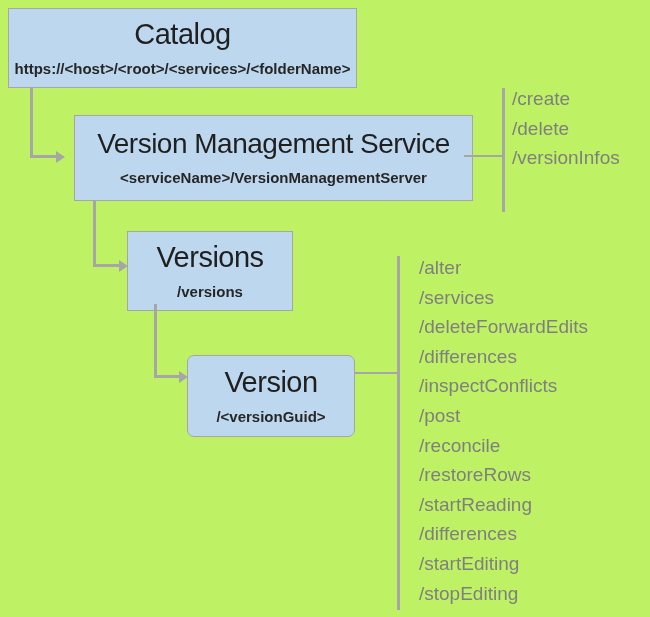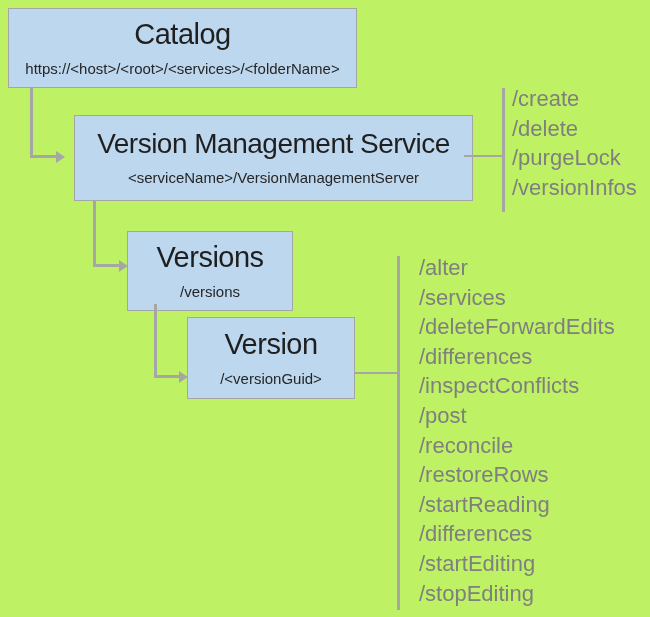--- a/index.html
+++ b/index.html
@@ -28,31 +28,31 @@
   }
   .node-title {
     color: #1f1f1f;
     font-size: 29px;
     line-height: 1.15;
     letter-spacing: -0.5px;
   }
   .node-subtitle {
     color: #262626;
     font-size: 15px;
-    font-weight: 400;
+    font-weight: 700;
     line-height: 1.3;
     margin-top: 8px;
     text-align: right;
   }
 
   .node-catalog  { left: 8px;   top: 8px;   width: 349px; height: 80px; }
   .node-vms      { left: 74px;  top: 115px; width: 399px; height: 86px; }
   .node-vms .node-title { font-size: 28px; }
   .node-versions { left: 127px; top: 231px; width: 166px; height: 80px; }
-  .node-version  { left: 187px; top: 317px; width: 168px; height: 82px; }
+  .node-version  { left: 187px; top: 355px; width: 168px; height: 82px; border-radius: 7px; }
 
   
   .seg { position: absolute; background: #a6a6a6; }
 
   .c1-v { left: 30px;  top: 88px;  width: 3px;  height: 70px; }
   .c1-h { left: 30px;  top: 155px; width: 27px; height: 3px; }
   .c2-v { left: 93px;  top: 200px; width: 3px;  height: 67px; }
   .c2-h { left: 93px;  top: 264px; width: 27px; height: 3px; }
   .c3-v { left: 154px; top: 304px; width: 3px;  height: 74px; }
   .c3-h { left: 154px; top: 375px; width: 26px; height: 3px; }
@@ -71,21 +71,21 @@
   .link-ops1 { left: 464px; top: 155px; width: 39px; height: 2px; }
   .link-ops2 { left: 355px; top: 372px; width: 43px; height: 2px; }
 
   .bar-ops1 { left: 502px; top: 88px;  width: 3px; height: 124px; }
   .bar-ops2 { left: 397px; top: 256px; width: 3px; height: 354px; }
 
   
   .ops-list {
     position: absolute;
     color: #7f7f7f;
-    font-size: 22px;
+    font-size: 19px;
     white-space: nowrap;
   }
   .ops-list-1 { left: 512px; top: 84px;  }
   .ops-list-1 .op { line-height: 29.5px; }
   .ops-list-2 { left: 407px; top: 253px; }
   .ops-list-2 .op { line-height: 29.6px; margin-left: 12px; }
 </style>
 </head>
 <body>
 
@@ -125,21 +125,20 @@
 
   <div class="seg link-ops1"></div>
   <div class="seg bar-ops1"></div>
 
   <div class="seg link-ops2"></div>
   <div class="seg bar-ops2"></div>
 
   <div class="ops-list ops-list-1">
     <div class="op">/create</div>
     <div class="op">/delete</div>
-    <div class="op">/purgeLock</div>
     <div class="op">/versionInfos</div>
   </div>
 
   <div class="ops-list ops-list-2">
     <div class="op">/alter</div>
     <div class="op">/services</div>
     <div class="op">/deleteForwardEdits</div>
     <div class="op">/differences</div>
     <div class="op">/inspectConflicts</div>
     <div class="op">/post</div>

